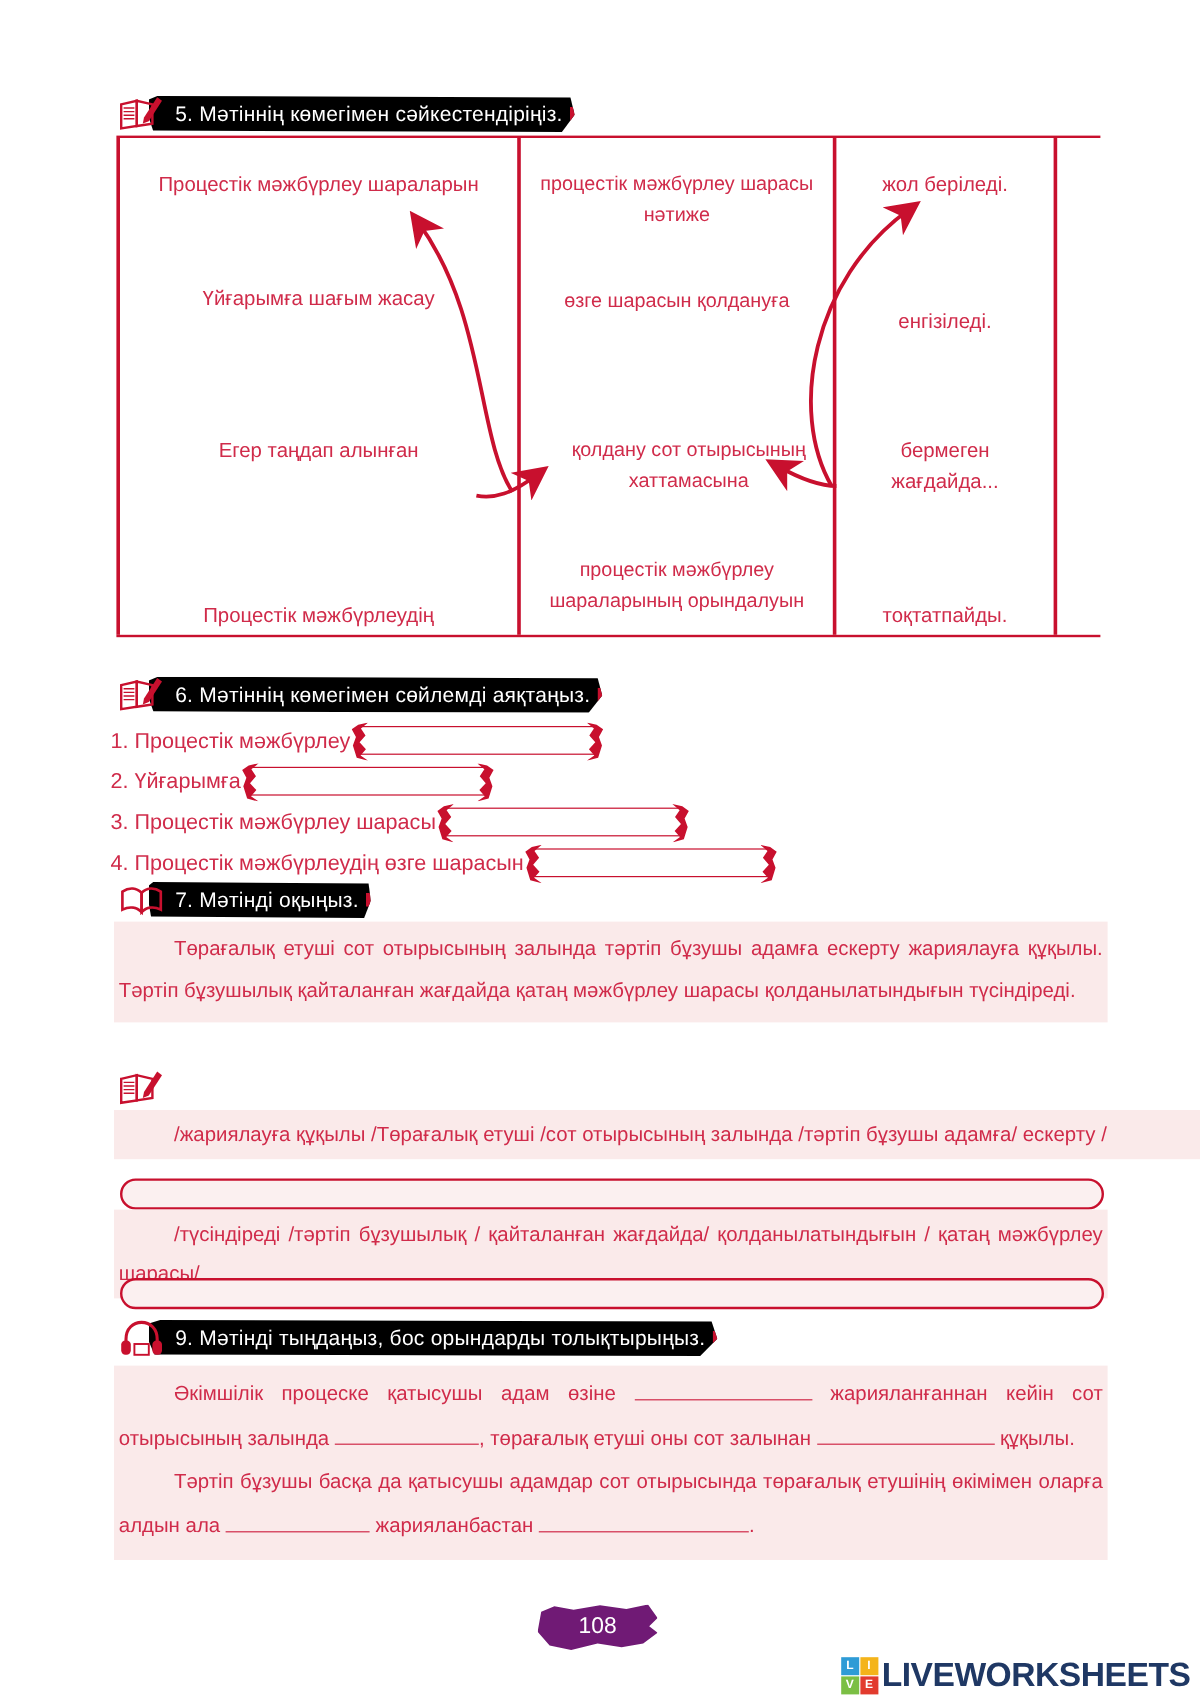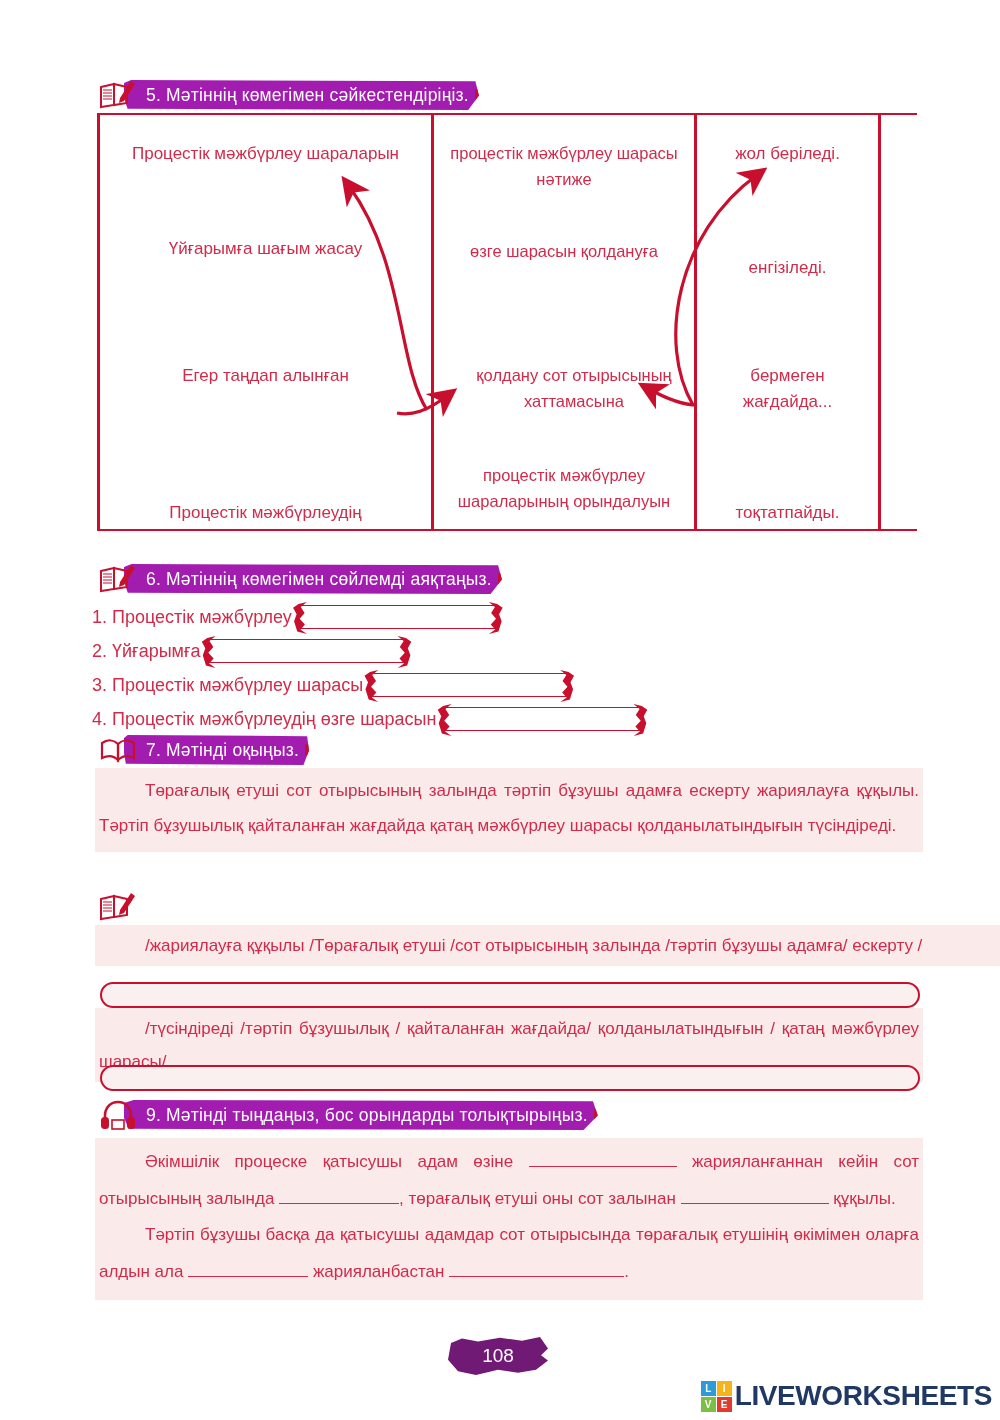--- a/index.html
+++ b/index.html
@@ -31,21 +31,21 @@
     width: 40px;
     height: 34px;
     flex: 0 0 40px;
     position: relative;
     z-index: 3;
   }
   .banner-icon svg { display: block; }
   .ribbon {
     position: relative;
     height: 30px;
-    background: #a21caf;
+    background: #000000;
     display: flex;
     align-items: center;
     padding: 0 10px 0 22px;
     margin-left: -14px;
     color: #ffffff;
     font-size: 17.5px;
     letter-spacing: .2px;
     white-space: nowrap;
     clip-path: polygon(0% 10%, 2% 0%, 99% 4%, 100% 52%, 97% 100%, 1% 96%, 0% 60%);
   }

